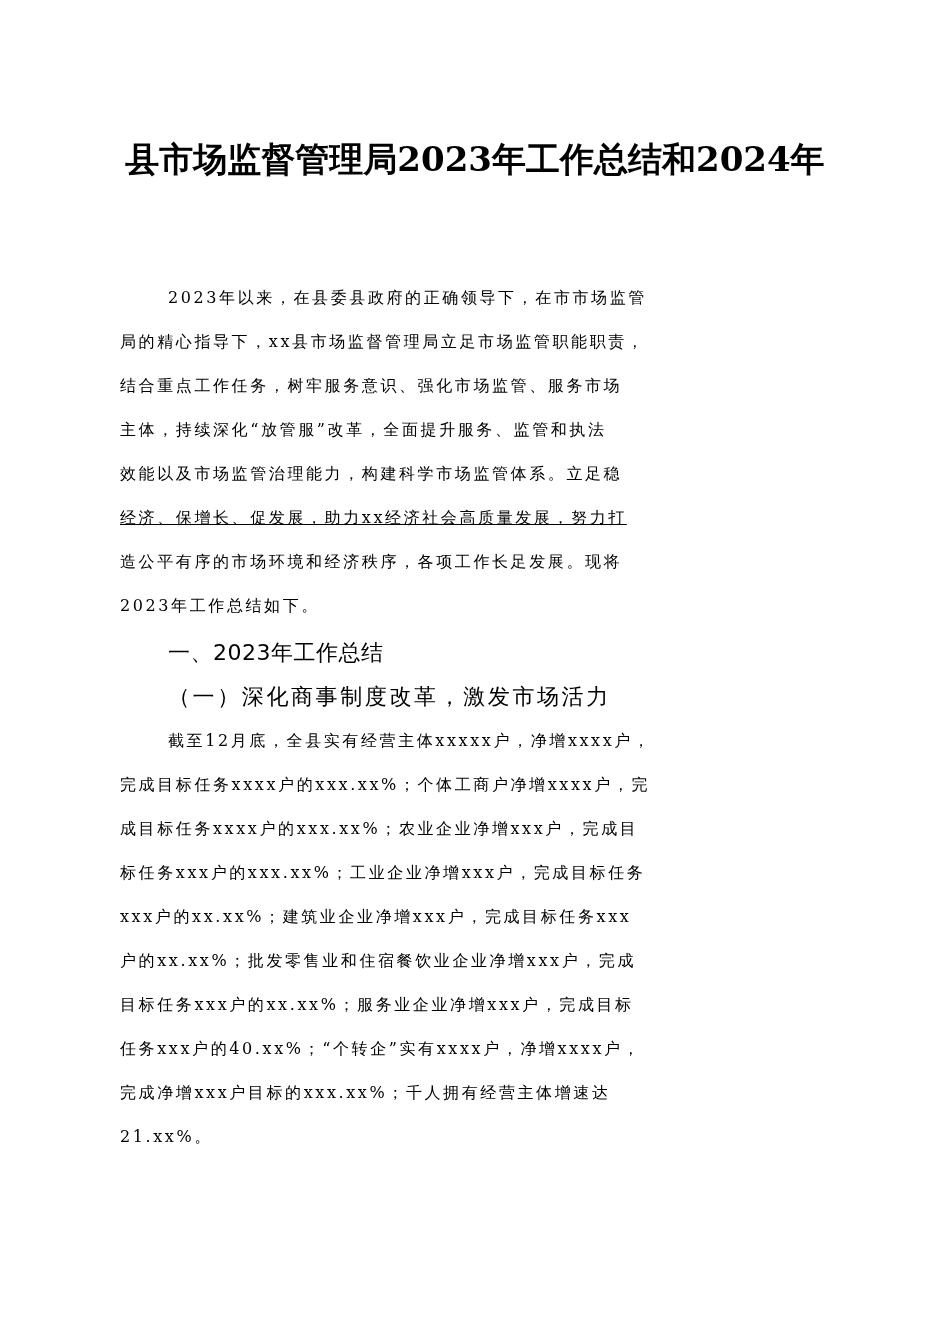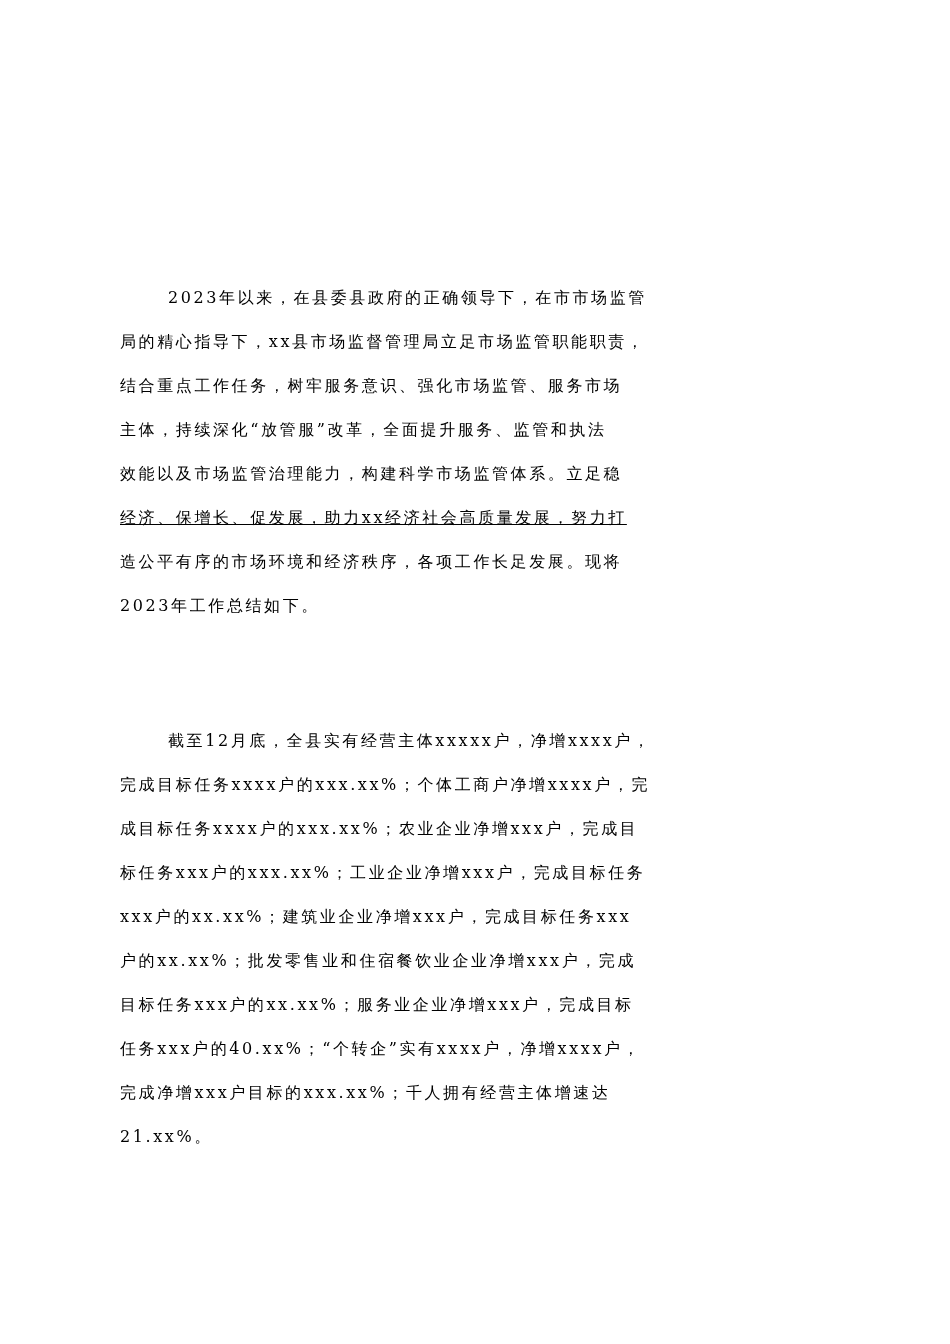--- a/index.html
+++ b/index.html
@@ -63,33 +63,36 @@
       line-height: 30px;
       white-space: nowrap;
       letter-spacing: 2.6px;
     }
   </style>
 </head>
 <body>
 
 <div class="page">
 
+  <div class="title l1">县市场监督管理局2023年工作总结和2024年</div>
 
   <div>
     <div class="line indent" style="top:283px;">2023年以来，在县委县政府的正确领导下，在市市场监管</div>
     <div class="line" style="top:327px;">局的精心指导下，xx县市场监督管理局立足市场监管职能职责，</div>
     <div class="line" style="top:371px;text-align:right;">结合重点工作任务，树牢服务意识、强化市场监管、服务市场</div>
     <div class="line" style="top:415px;text-align:right;">主体，持续深化“放管服”改革，全面提升服务、监管和执法</div>
     <div class="line" style="top:459px;">效能以及市场监管治理能力，构建科学市场监管体系。立足稳</div>
     <div class="line" style="top:503px;text-decoration:underline;">经济、保增长、促发展，助力xx经济社会高质量发展，努力打</div>
     <div class="line" style="top:547px;">造公平有序的市场环境和经济秩序，各项工作长足发展。现将</div>
     <div class="line" style="top:591px;">2023年工作总结如下。</div>
   </div>
 
+  <div class="heading1" style="top:638px;">一、2023年工作总结</div>
 
+  <div class="heading2" style="top:682px;">（一）深化商事制度改革，激发市场活力</div>
 
   <div>
     <div class="line indent" style="top:726px;">截至12月底，全县实有经营主体xxxxx户，净增xxxx户，</div>
     <div class="line" style="top:770px;">完成目标任务xxxx户的xxx.xx%；个体工商户净增xxxx户，完</div>
     <div class="line" style="top:814px;">成目标任务xxxx户的xxx.xx%；农业企业净增xxx户，完成目</div>
     <div class="line" style="top:858px;">标任务xxx户的xxx.xx%；工业企业净增xxx户，完成目标任务</div>
     <div class="line" style="top:902px;">xxx户的xx.xx%；建筑业企业净增xxx户，完成目标任务xxx</div>
     <div class="line" style="top:946px;">户的xx.xx%；批发零售业和住宿餐饮业企业净增xxx户，完成</div>
     <div class="line" style="top:990px;">目标任务xxx户的xx.xx%；服务业企业净增xxx户，完成目标</div>
     <div class="line" style="top:1034px;">任务xxx户的40.xx%；“个转企”实有xxxx户，净增xxxx户，</div>

